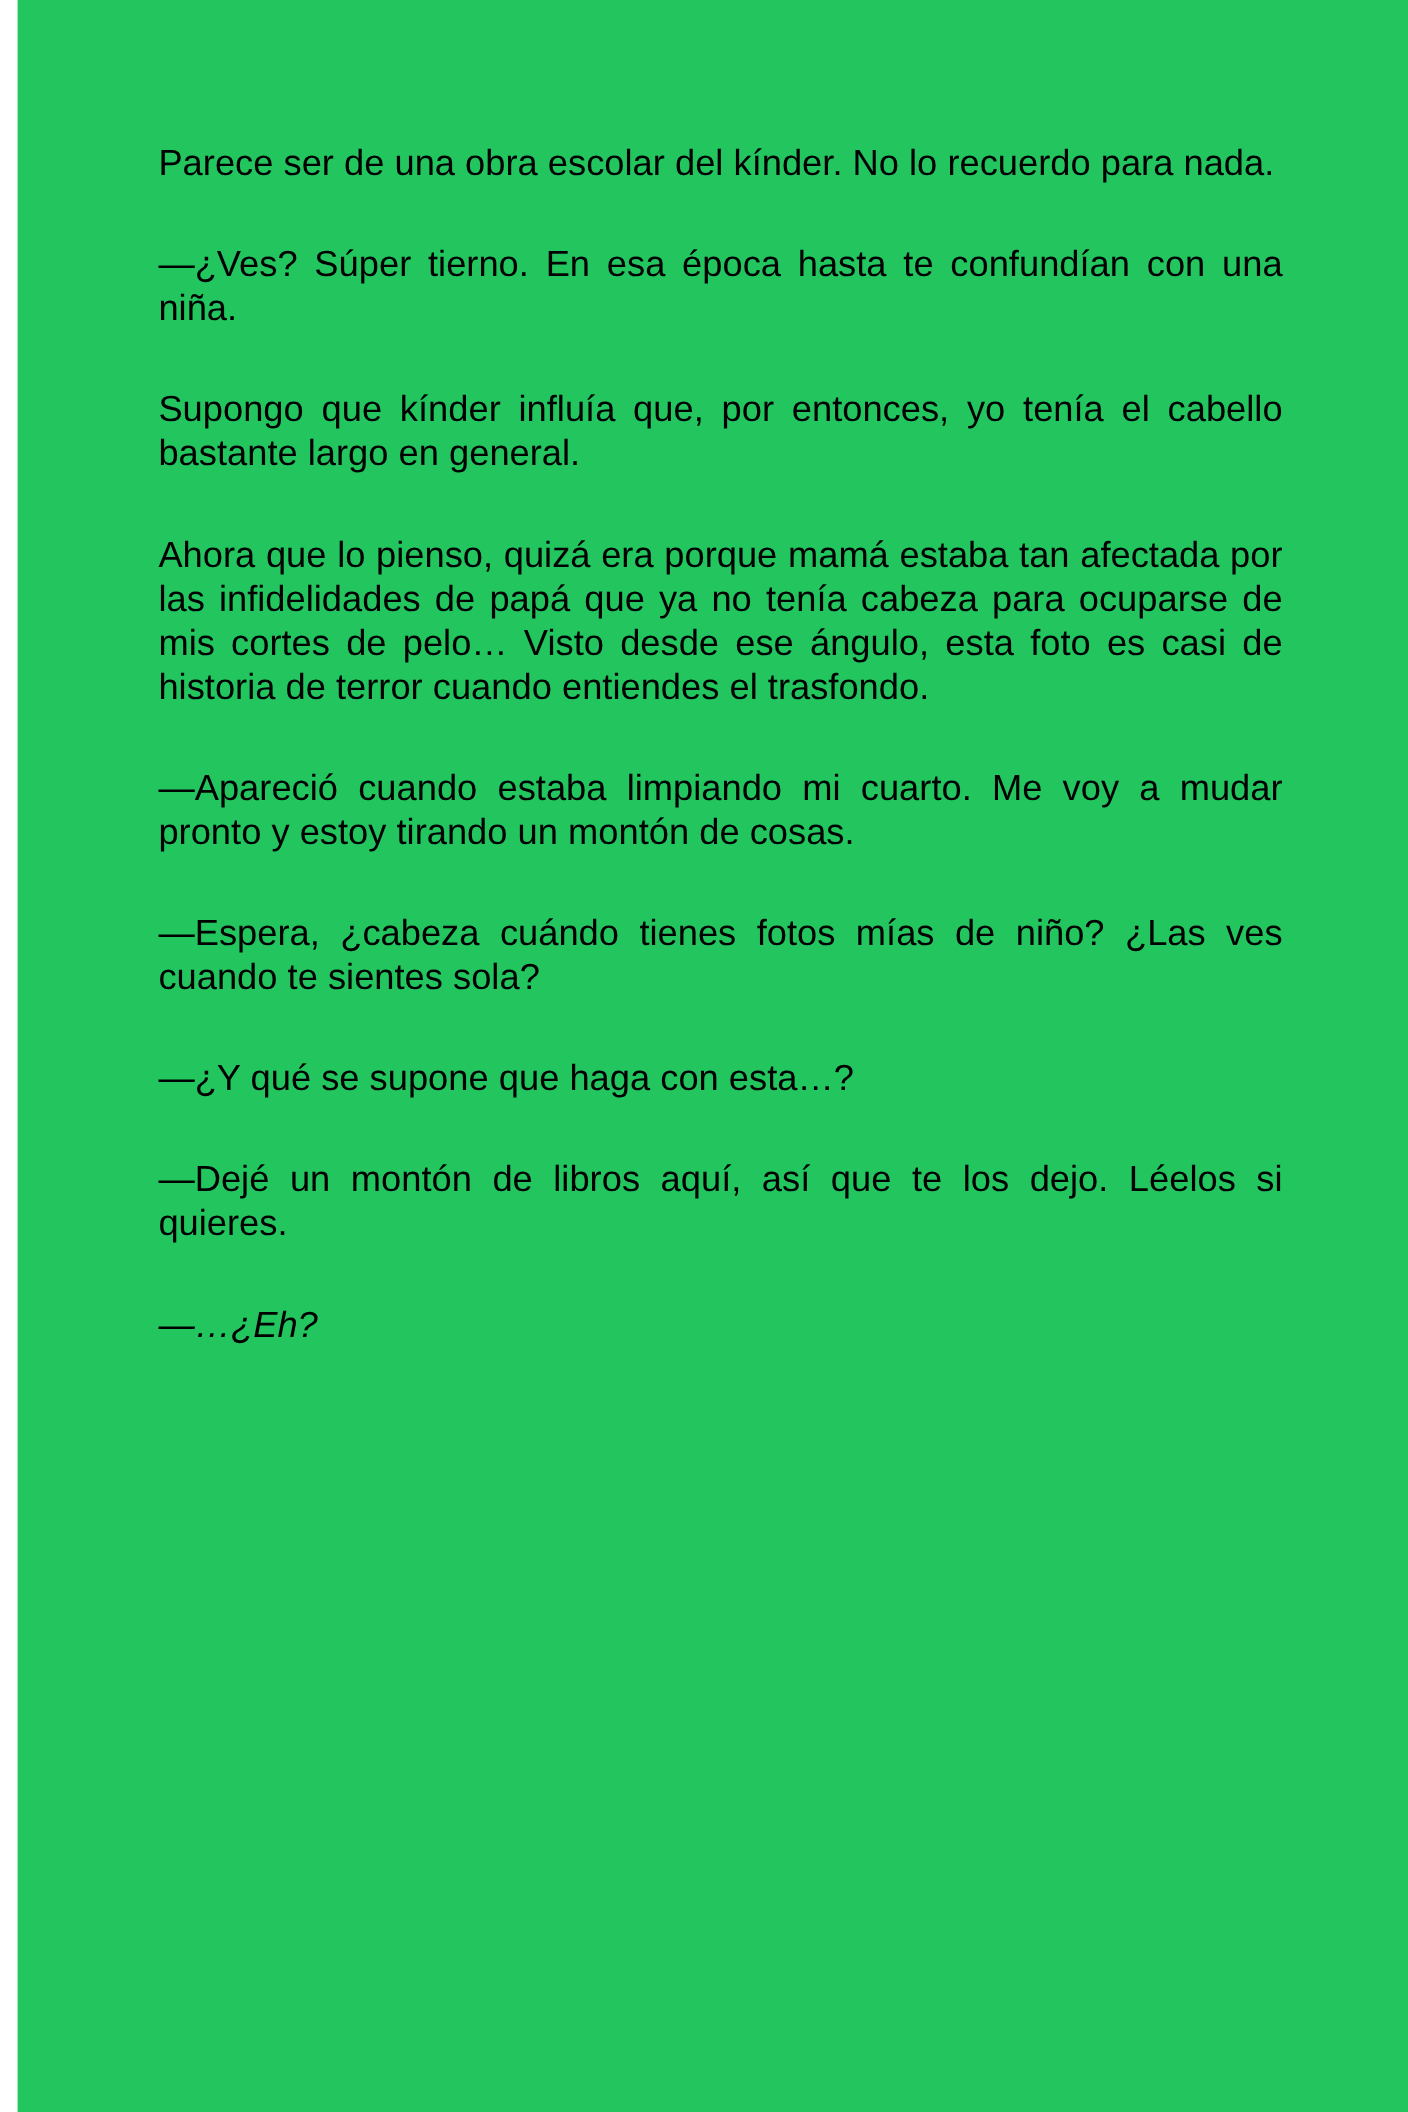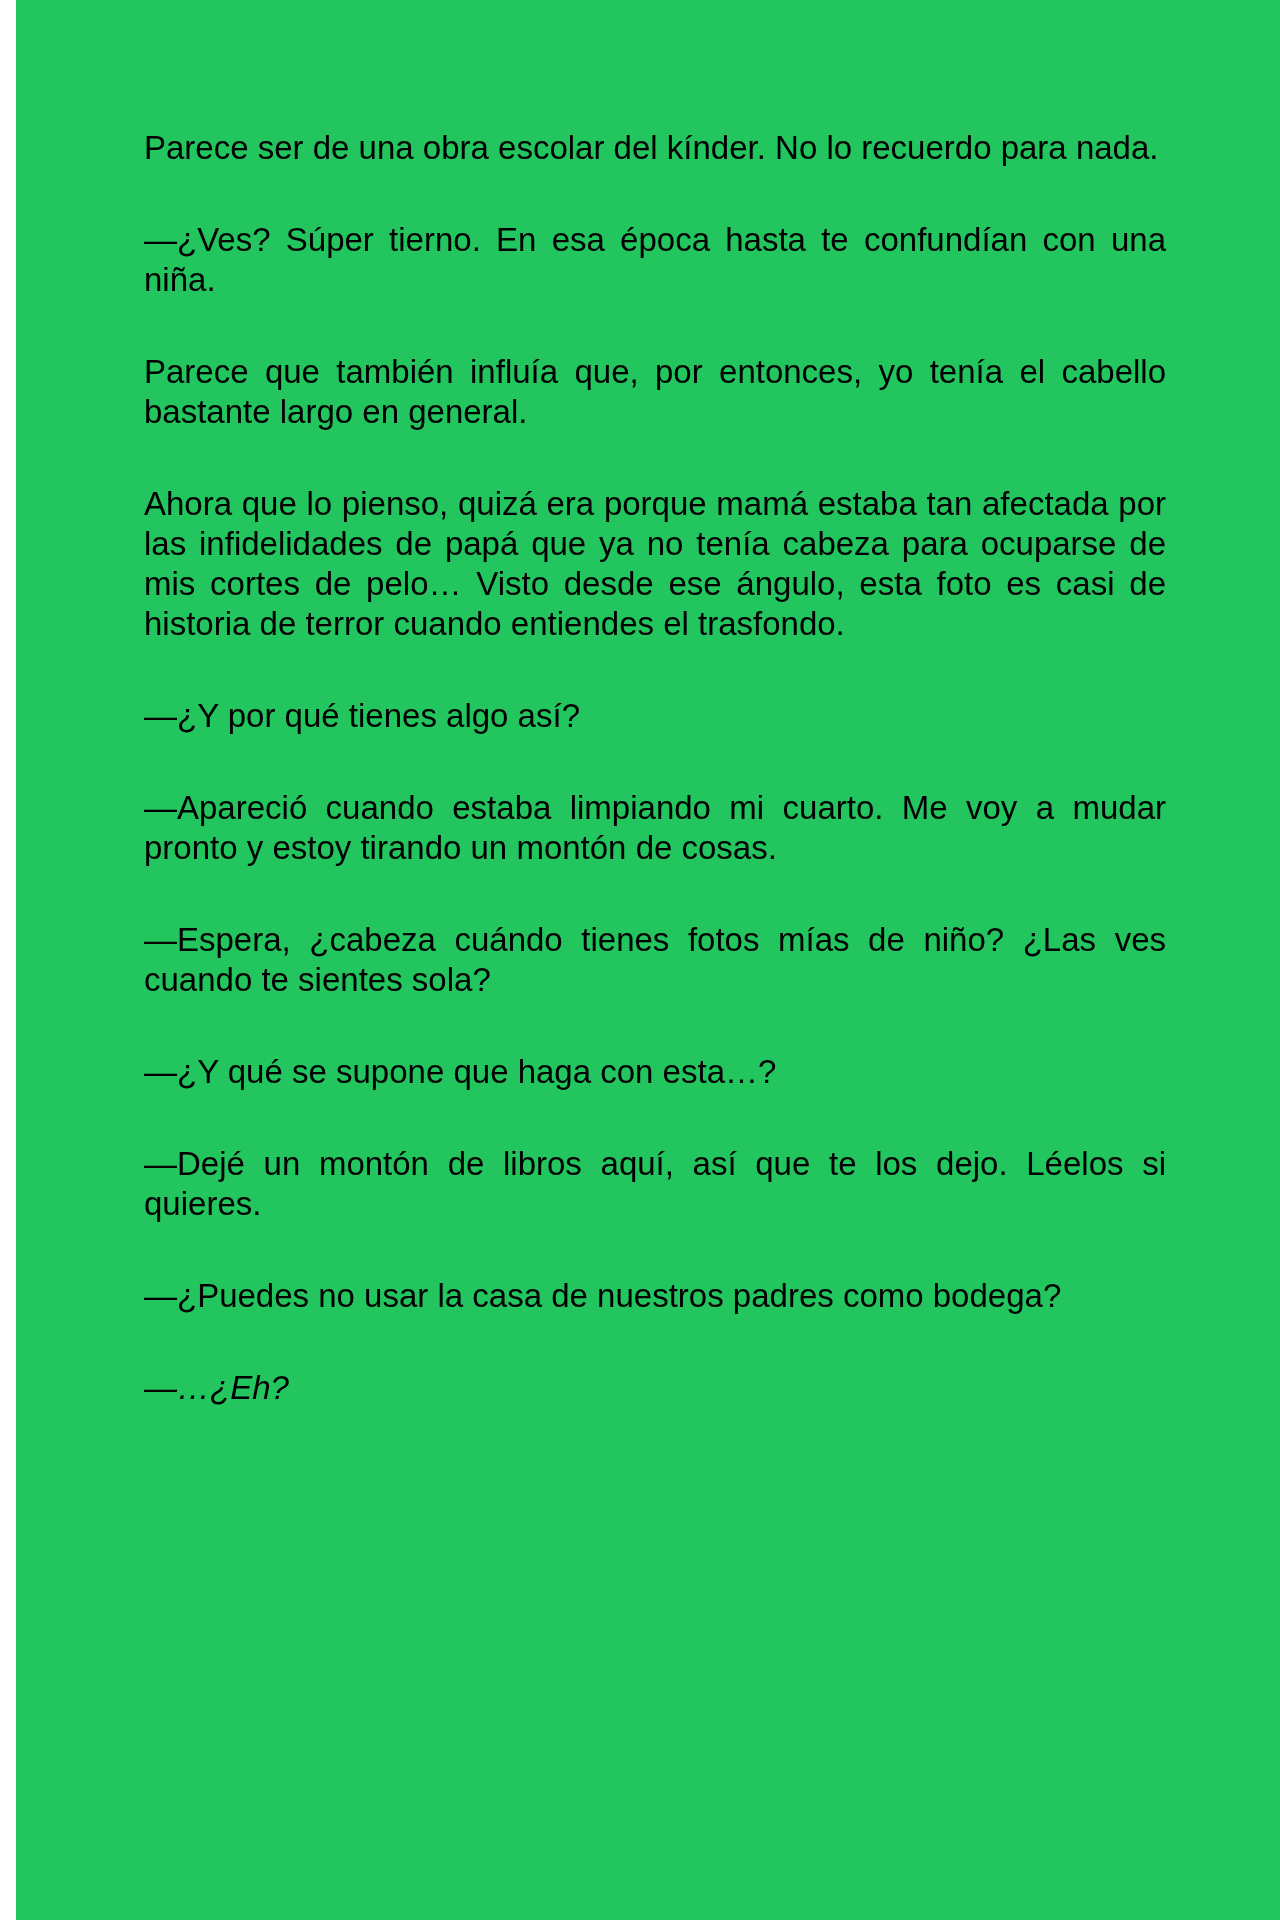--- a/index.html
+++ b/index.html
@@ -30,22 +30,20 @@
     margin-bottom: 0;
     font-style: italic;
   }
 </style>
 </head>
 <body>
 
 <div class="page">
   <p>Parece ser de una obra escolar del kínder. No lo recuerdo para nada.</p>
   <p>—¿Ves? Súper tierno. En esa época hasta te confundían con una niña.</p>
-  <p>Parece que también influía que, por entonces, yo tenía el cabello bastante largo en general.</p>
+  <p>Supongo que kínder influía que, por entonces, yo tenía el cabello bastante largo en general.</p>
   <p>Ahora que lo pienso, quizá era porque mamá estaba tan afectada por las infidelidades de papá que ya no tenía cabeza para ocuparse de mis cortes de pelo… Visto desde ese ángulo, esta foto es casi de historia de terror cuando entiendes el trasfondo.</p>
-  <p>—¿Y por qué tienes algo así?</p>
   <p>—Apareció cuando estaba limpiando mi cuarto. Me voy a mudar pronto y estoy tirando un montón de cosas.</p>
   <p>—Espera, ¿cabeza cuándo tienes fotos mías de niño? ¿Las ves cuando te sientes sola?</p>
   <p>—¿Y qué se supone que haga con esta…?</p>
   <p>—Dejé un montón de libros aquí, así que te los dejo. Léelos si quieres.</p>
-  <p>—¿Puedes no usar la casa de nuestros padres como bodega?</p>
   <p>—…¿Eh?</p>
 </div>
 
 </body></html>

